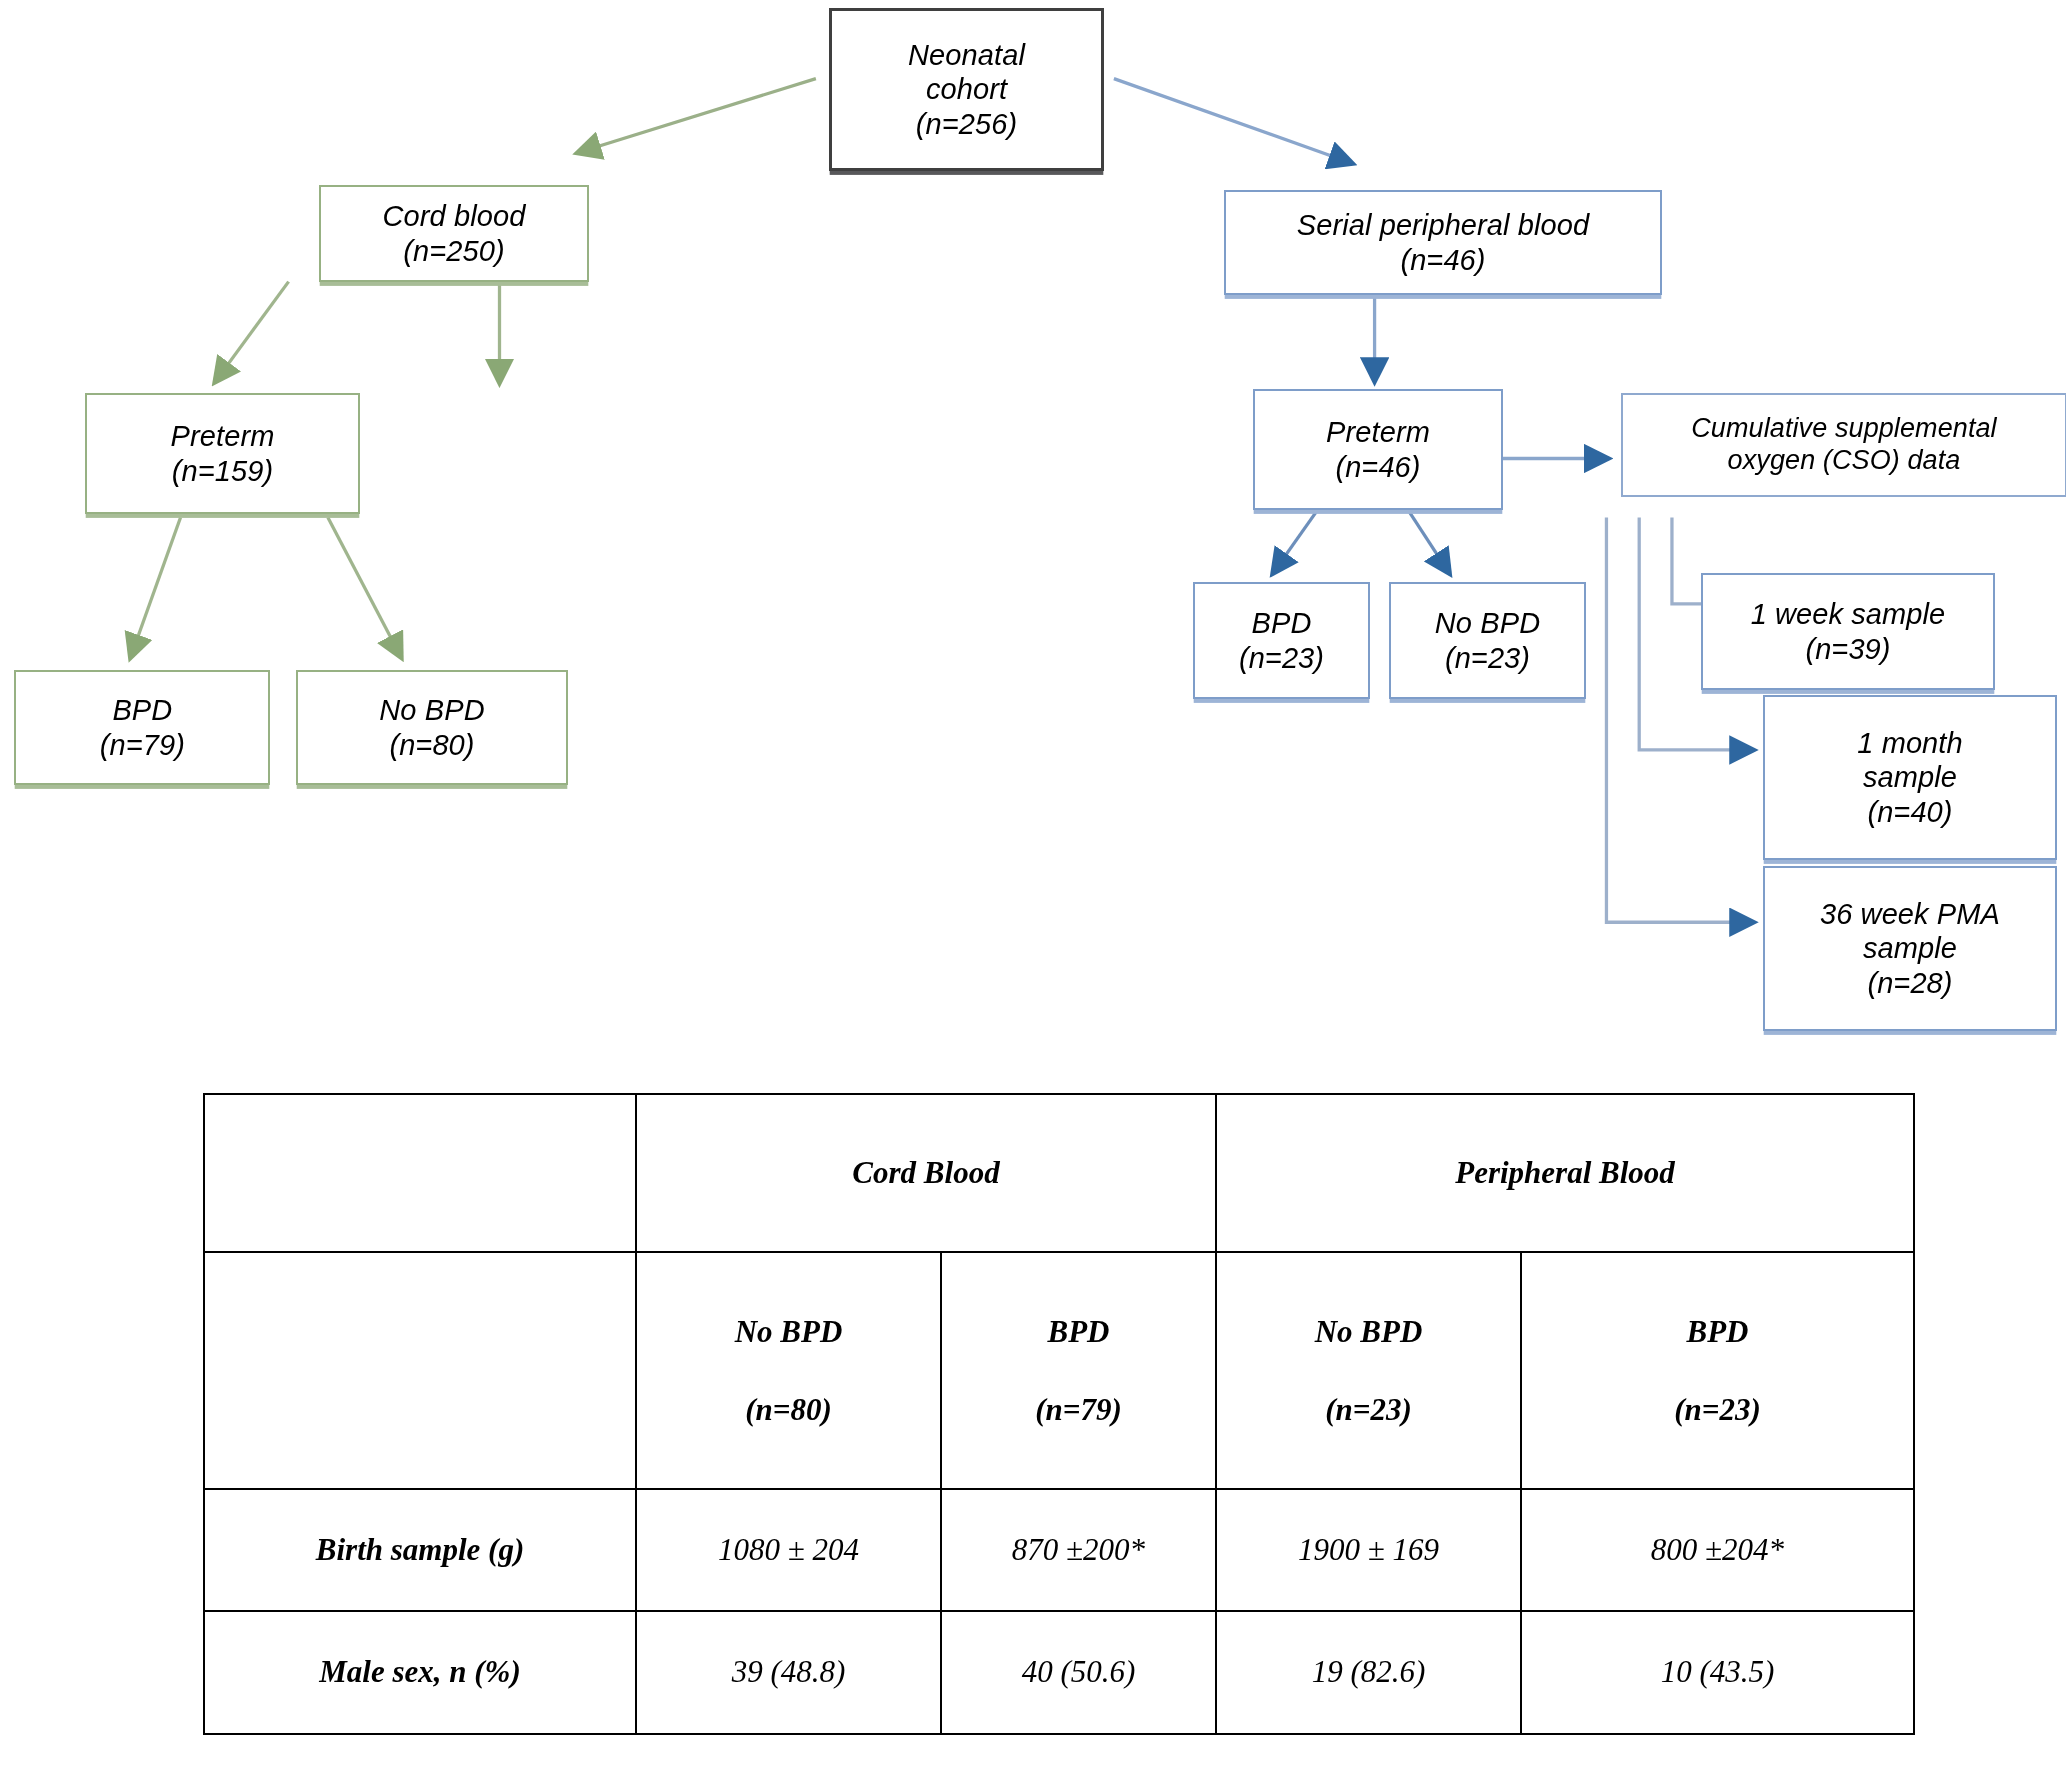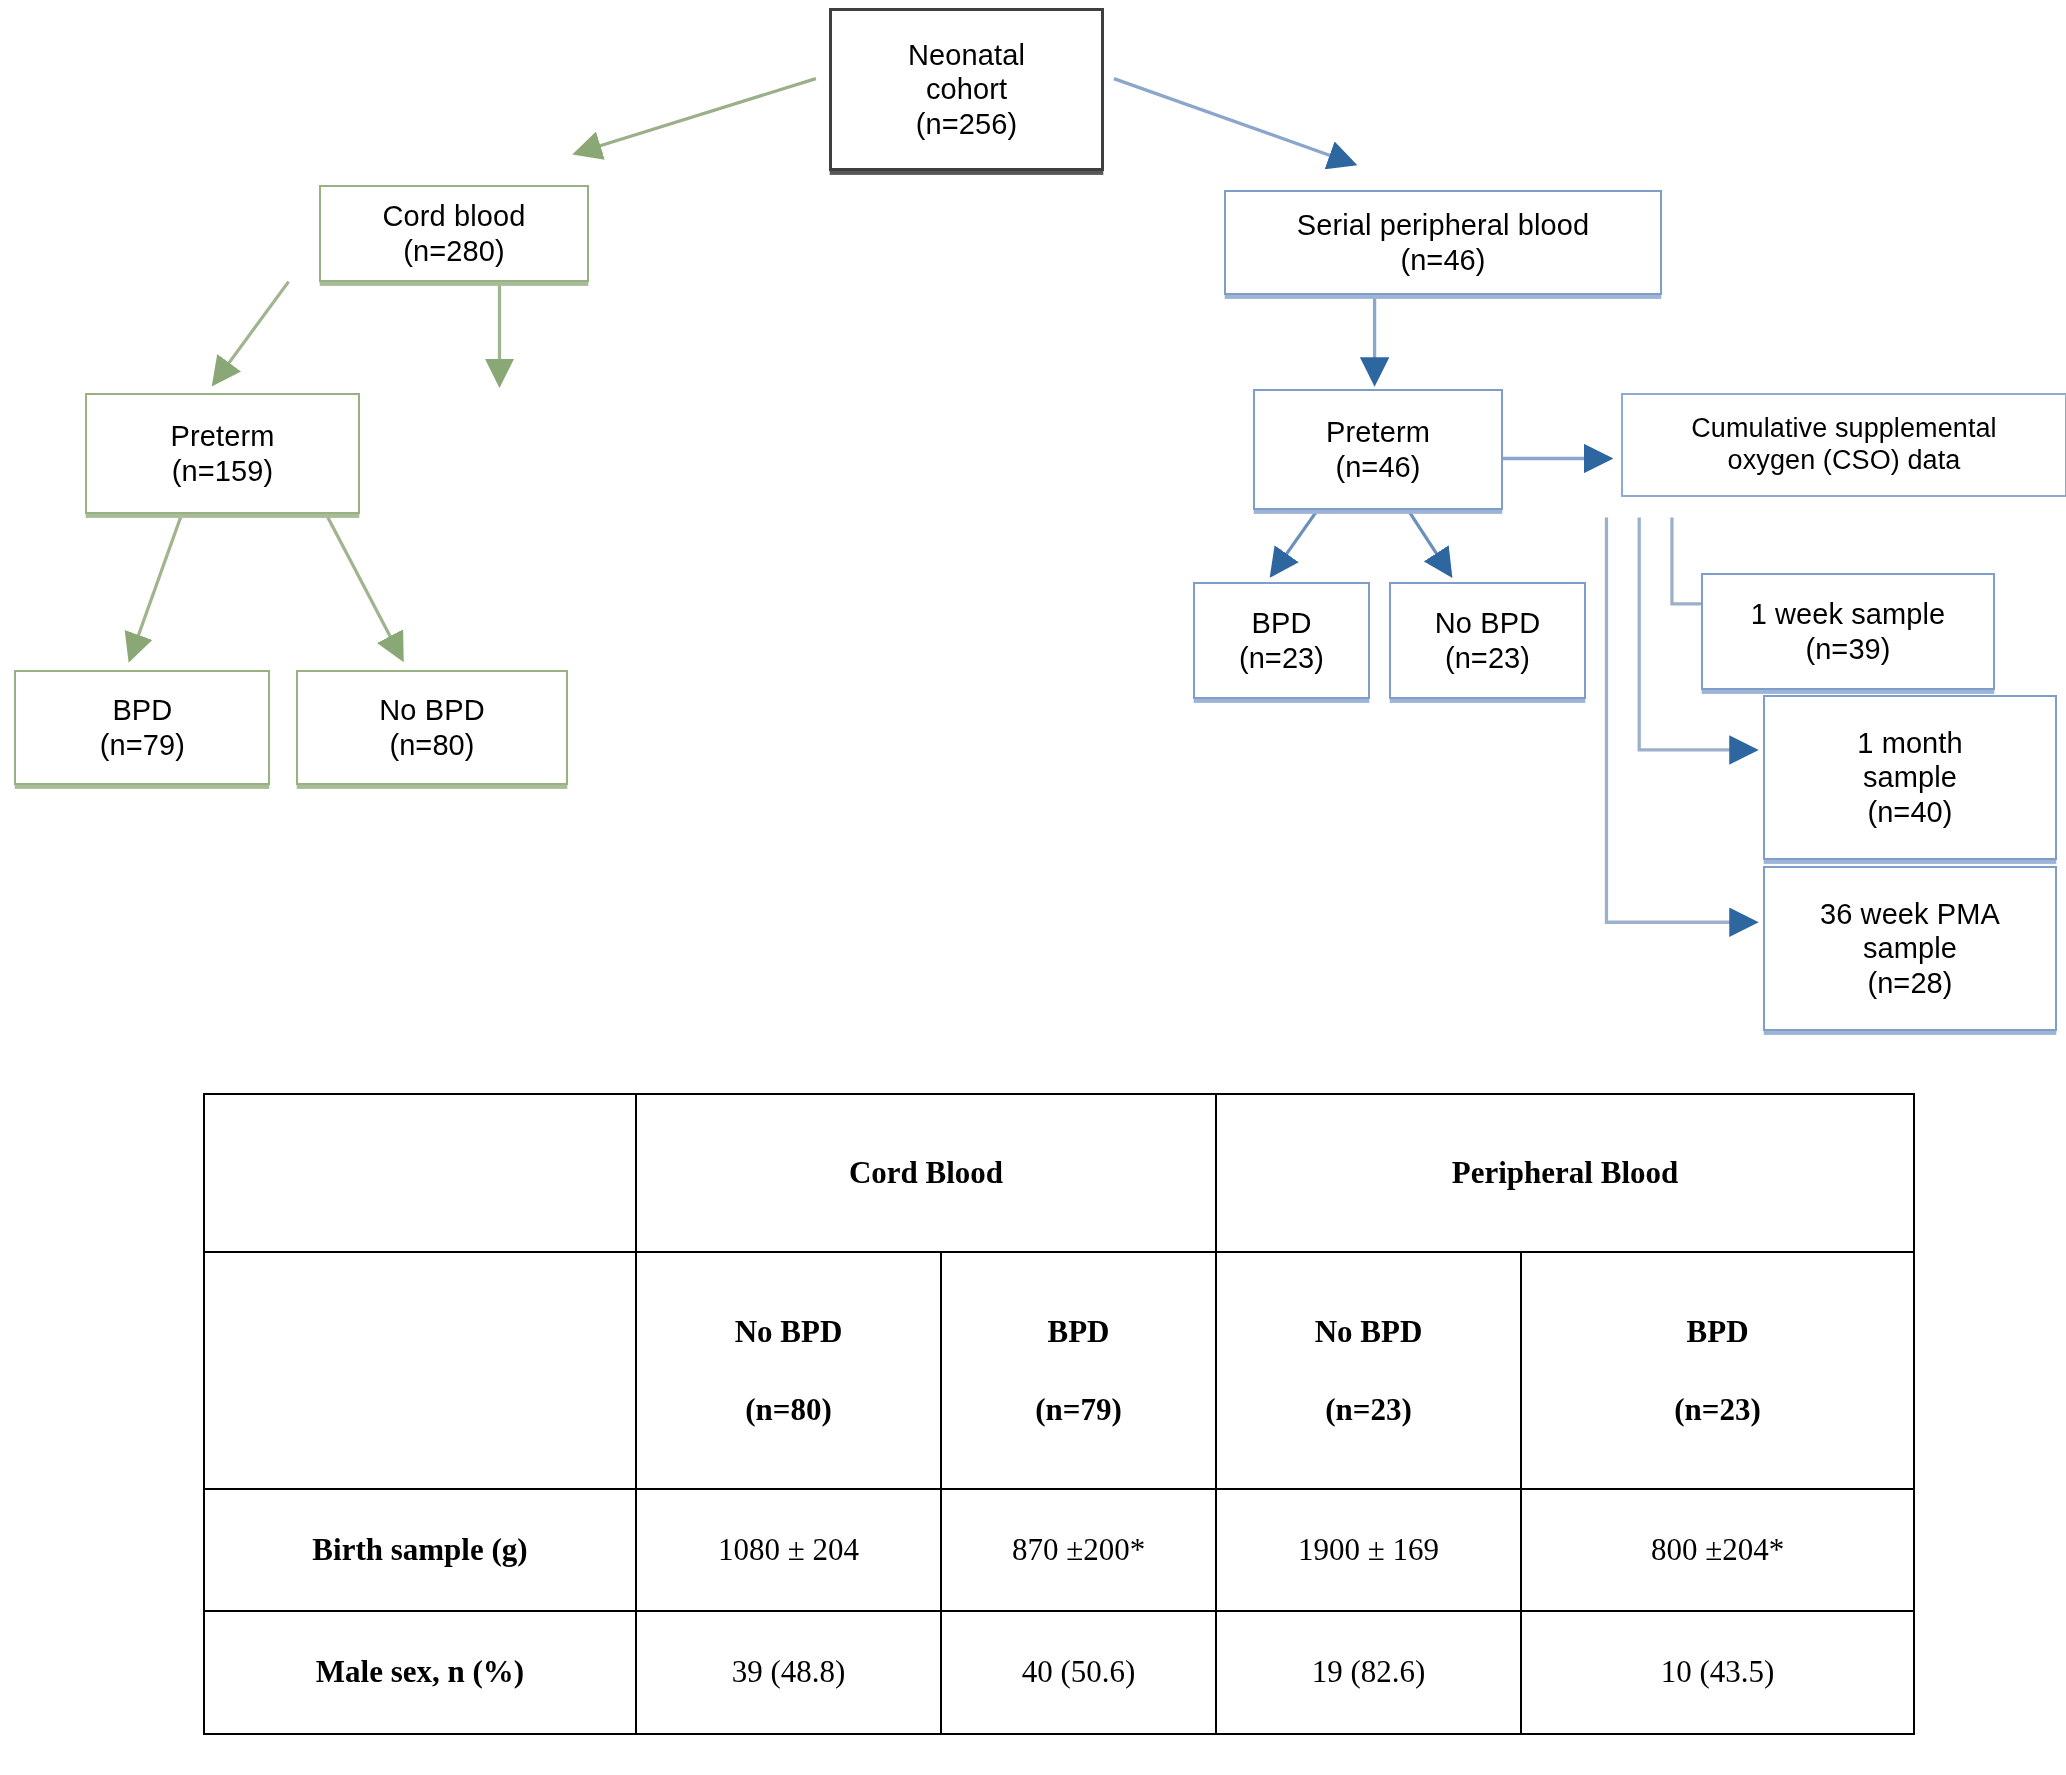--- a/index.html
+++ b/index.html
@@ -7,20 +7,21 @@
     font-family:"Liberation Sans", sans-serif;
     color:#000000;
     -webkit-font-smoothing:antialiased;
   }
   #page{
     position:relative;
     width:2066px;
     height:1776px;
     background:#ffffff;
     overflow:hidden;
+    font-style:italic;
   }
 
   
   #flow{
     position:absolute;
     left:0; top:0;
     width:2066px; height:1048px;
   }
   #flow-svg{
     position:absolute;
@@ -157,21 +158,21 @@
     </svg>
 
     <div class="node root" style="left:829px; top:7.9px; width:275px; height:163px;">
       <span class="ln">Neonatal</span>
       <span class="ln">cohort</span>
       <span class="ln">(n=256)</span>
     </div>
 
     <div class="node green" style="left:319px; top:185px; width:270px; height:97px;">
       <span class="ln">Cord blood</span>
-      <span class="ln">(n=280)</span>
+      <span class="ln">(n=250)</span>
     </div>
 
     <div class="node green" style="left:85px; top:393px; width:275px; height:121px;">
       <span class="ln">Preterm</span>
       <span class="ln">(n=159)</span>
     </div>
 
 
     <div class="node green" style="left:14.4px; top:670px; width:256px; height:115px;">
       <span class="ln">BPD</span>

